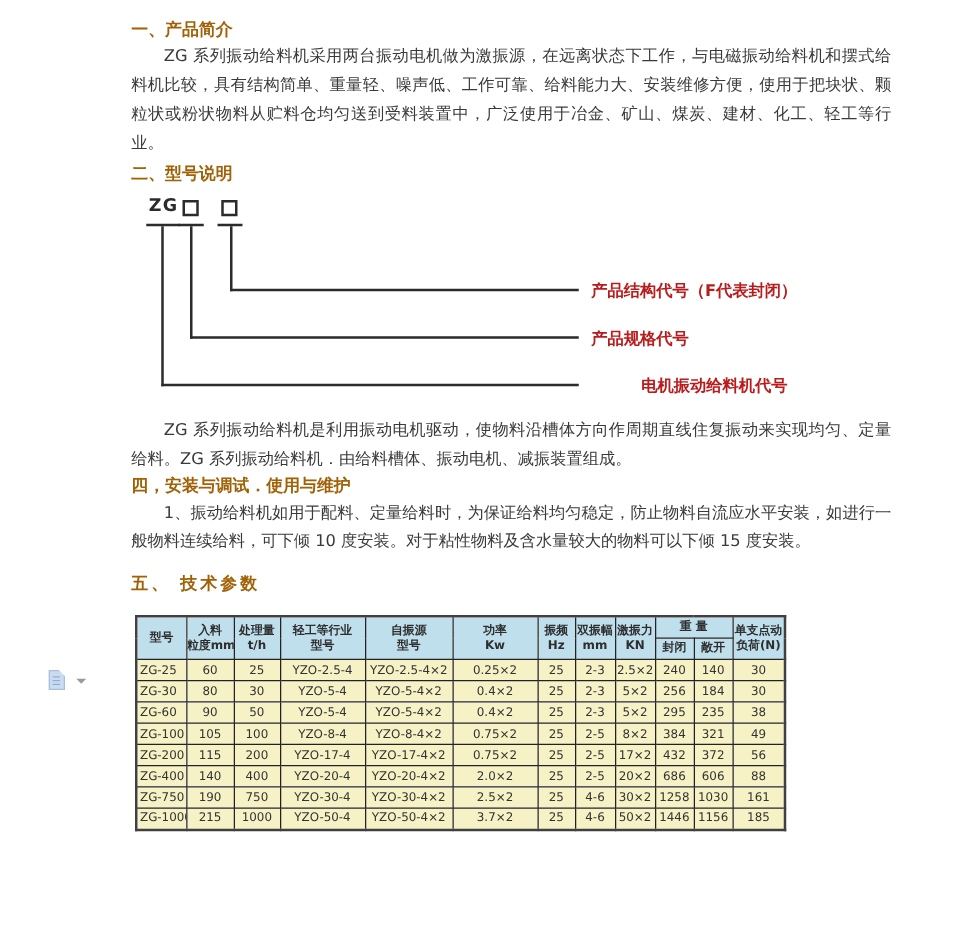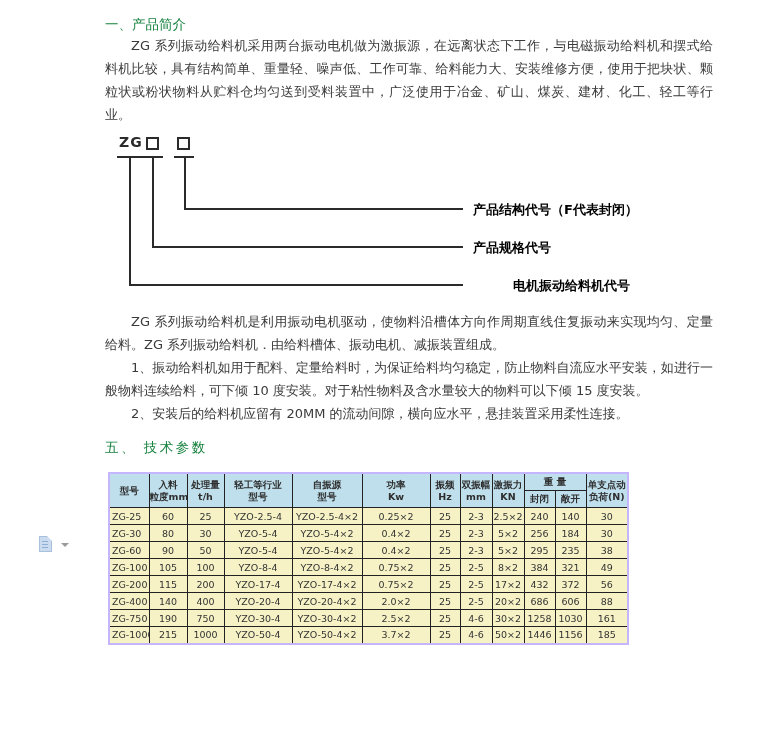--- a/index.html
+++ b/index.html
@@ -4,50 +4,50 @@
 <style>
   * { margin:0; padding:0; box-sizing:border-box; }
   html,body { background:#ffffff; }
   body {
     width:771px; height:750px; position:relative; overflow:hidden;
     font-family:"DejaVu Sans", sans-serif; color:#3a3a3a;
   }
   .content { position:absolute; left:105px; top:14px; width:608px; }
 
   .sec-heading {
-    font-size:13.5px; font-weight:normal; color:#15803d; line-height:20px;
+    font-size:13.5px; font-weight:bold; color:#a16207; line-height:20px;
   }
   .para {
     font-size:13px; color:#3a3a3a; line-height:23px;
     text-indent:2em; text-align:justify;
   }
 
   
   .diagram { position:relative; height:172px; margin-top:8px; margin-bottom:4px; }
   .dg-zg { position:absolute; left:14px; top:0; font-size:14px; font-weight:bold; color:#2b2b2b; letter-spacing:1px; }
   .dg-box { position:absolute; top:3px; width:13px; height:13px; border:2px solid #2b2b2b; background:#fff; }
   .dg-box.b1 { left:41px; } .dg-box.b2 { left:72px; }
   .dg-line { position:absolute; background:#2b2b2b; }
   .dg-label {
-    position:absolute; left:368px; font-size:13px; font-weight:bold; color:#000000; white-space:nowrap;
+    position:absolute; left:368px; font-size:13px; font-weight:bold; color:#b91c1c; white-space:nowrap;
   }
 
   
   .sec-heading.spaced { letter-spacing:2.5px; }
 
   
   table.params {
     border-collapse:collapse; margin-top:15px; margin-left:3px;
     table-layout:fixed; width:519px;
   }
   table.params th, table.params td {
     border:1px solid #222222; text-align:center; vertical-align:middle;
     overflow:hidden; white-space:nowrap;
   }
-  table.params { border:2px solid #c4b5fd;padding-left:47px; }
+  table.params { border:2px solid #404040;padding-left:47px; }
   table.params th {
     background:#bfdfec; font-size:9.5px; font-weight:bold; color:#2e2e2e;
     line-height:12px; padding:2px 0;
   }
   table.params td {
     background:#f6f2c6; font-size:9.5px; font-weight:normal; color:#333333;
     height:17px; padding:1px 1px;
   }
   table.params td.model-cell { text-align:left; padding-left:2px; }
   .th-sub { display:block; font-weight:bold; }
@@ -72,20 +72,21 @@
   }
 </style>
 </head>
 <body>
 
 <div class="content">
 
   <div class="sec-heading">一、产品简介</div>
   <p class="para">ZG 系列振动给料机采用两台振动电机做为激振源，在远离状态下工作，与电磁振动给料机和摆式给料机比较，具有结构简单、重量轻、噪声低、工作可靠、给料能力大、安装维修方便，使用于把块状、颗粒状或粉状物料从贮料仓均匀送到受料装置中，广泛使用于冶金、矿山、煤炭、建材、化工、轻工等行业。</p>
 
+  <div class="sec-heading" style="margin-top:3px;">二、型号说明</div>
 
   <div class="diagram">
     <span class="dg-zg">ZG</span>
     <span class="dg-box b1"></span>
     <span class="dg-box b2"></span>
 
     <span class="dg-line" style="left:12px; top:22px; width:27px; height:2px;"></span>
     <span class="dg-line" style="left:38px; top:22px; width:20px; height:2px;"></span>
     <span class="dg-line" style="left:69px; top:22px; width:20px; height:2px;"></span>
 
@@ -97,22 +98,22 @@
     <span class="dg-line" style="left:47px; top:112px; width:311px; height:2px;"></span>
     <span class="dg-line" style="left:24px; top:150px; width:334px; height:2px;"></span>
 
     <span class="dg-label" style="top:67px;">产品结构代号（F代表封闭）</span>
     <span class="dg-label" style="top:105px;text-align:right;">产品规格代号</span>
     <span class="dg-label" style="top:143px;margin-left:40px;">电机振动给料机代号</span>
   </div>
 
   <p class="para">ZG 系列振动给料机是利用振动电机驱动，使物料沿槽体方向作周期直线住复振动来实现均匀、定量给料。ZG 系列振动给料机．由给料槽体、振动电机、减振装置组成。</p>
 
+  <div class="sec-heading">四，安装与调试．使用与维护</div>
   <p class="para">1、振动给料机如用于配料、定量给料时，为保证给料均匀稳定，防止物料自流应水平安装，如进行一般物料连续给料，可下倾 10 度安装。对于粘性物料及含水量较大的物料可以下倾 15 度安装。</p>
-  <p class="para">2、安装后的给料机应留有 20MM 的流动间隙，横向应水平，悬挂装置采用柔性连接。</p>
 
   <div class="sec-heading spaced" style="margin-top:12px;">五、 技术参数</div>
 
   <table class="params">
     <colgroup>
       <col style="width:40px">
         <col style="width:38px">
         <col style="width:37px">
       <col style="width:68px">
         <col style="width:70px">

